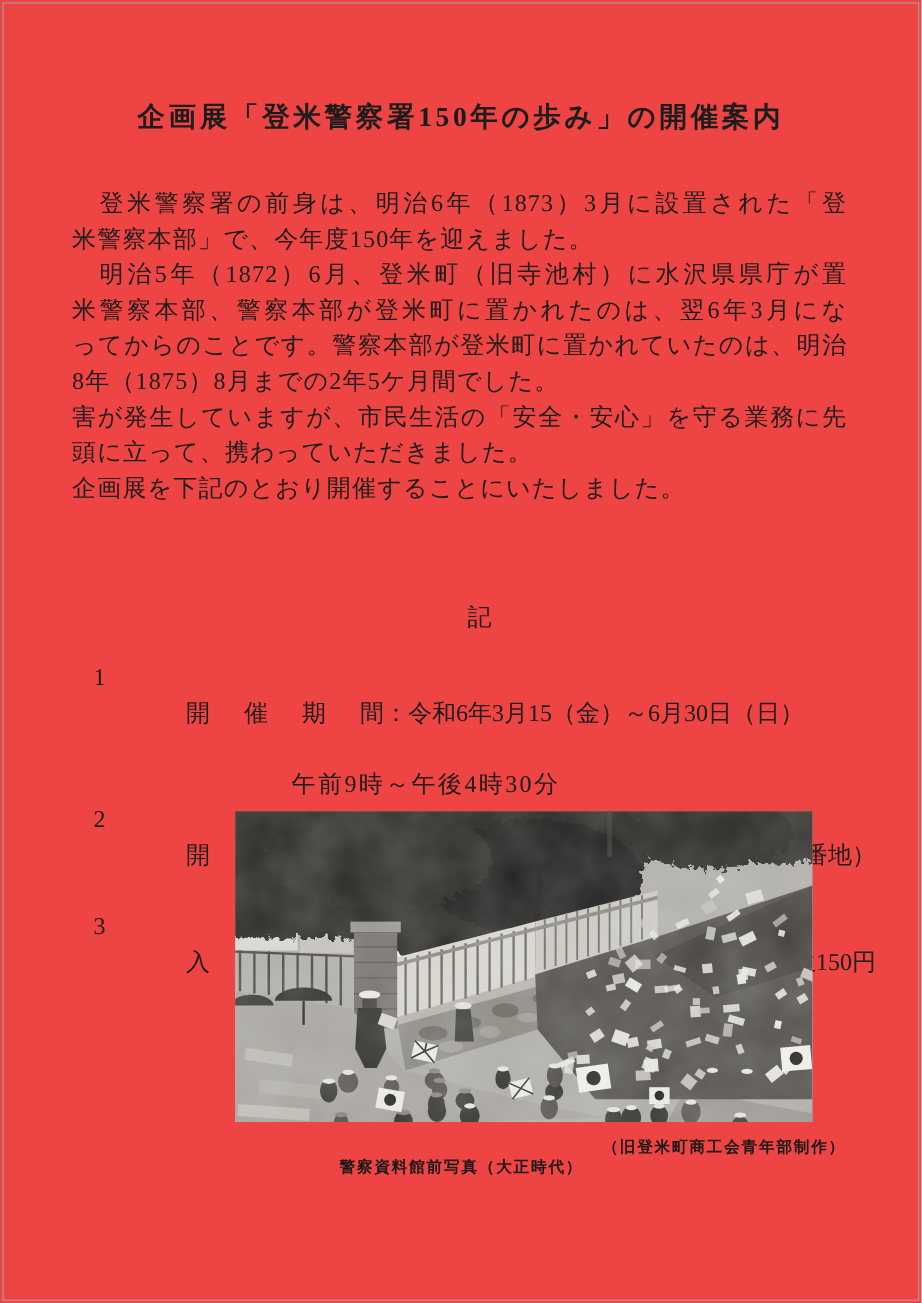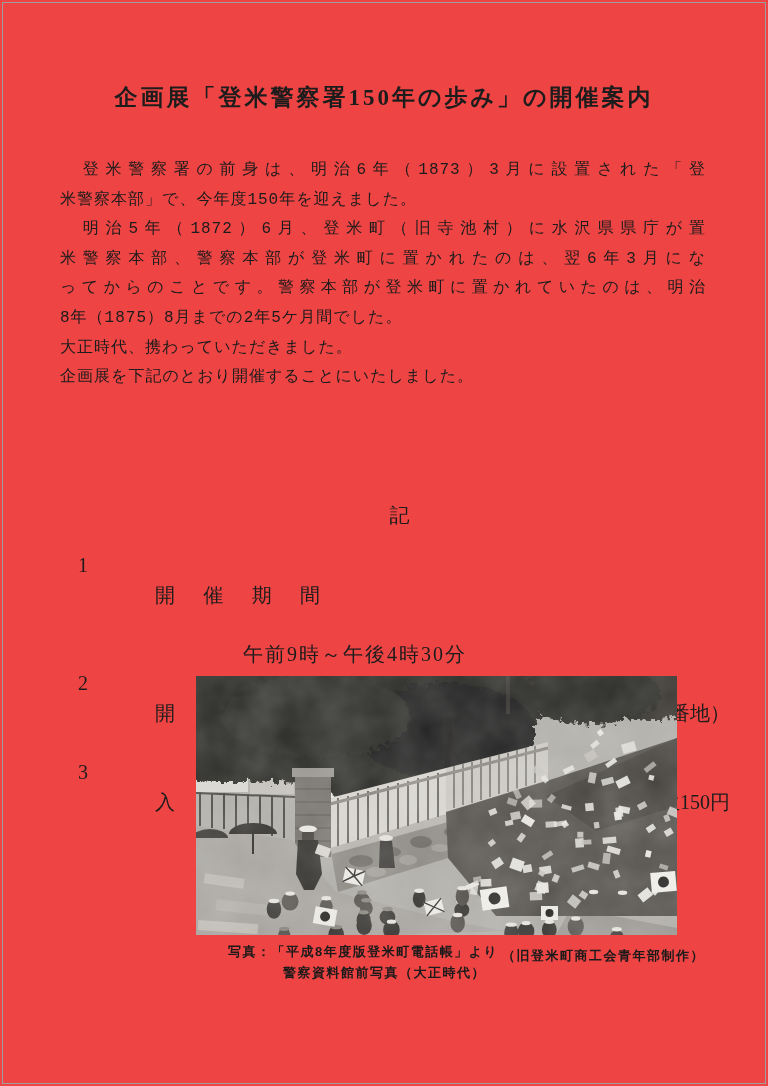--- a/index.html
+++ b/index.html
@@ -17,21 +17,21 @@
     pointer-events:none;
   }
   .doc-title{
     position:absolute;left:0;top:83px;width:768px;
     text-align:center;
     font-size:23px;font-weight:600;letter-spacing:3px;
     line-height:30px;
   }
   .body-block{
     position:absolute;left:60px;top:156px;width:646px;
-    font-size:16px;line-height:29.6px;letter-spacing:1px;font-family:Liberation Mono, monospace;
+    font-size:20px;line-height:29.6px;letter-spacing:1px;
   }
   .body-line{white-space:pre;}
   .body-line.full{
     white-space:normal;
     text-align:justify;
     text-align-last:justify;
   }
   .ki-heading{
     position:absolute;left:0;top:501px;width:768px;
     text-align:center;padding-left:32px;box-sizing:border-box;
@@ -71,29 +71,30 @@
 
   <div class="doc-title">企画展「登米警察署150年の歩み」の開催案内</div>
 
   <div class="body-block">
     <div class="body-line full">　登米警察署の前身は、明治6年（1873）3月に設置された「登</div>
     <div class="body-line">米警察本部」で、今年度150年を迎えました。</div>
     <div class="body-line full">　明治5年（1872）6月、登米町（旧寺池村）に水沢県県庁が置</div>
     <div class="body-line full">米警察本部、警察本部が登米町に置かれたのは、翌6年3月にな</div>
     <div class="body-line full">ってからのことです。警察本部が登米町に置かれていたのは、明治</div>
     <div class="body-line">8年（1875）8月までの2年5ケ月間でした。</div>
-    <div class="body-line">大正時代、携わっていただきました。</div>
+    <div class="body-line full">害が発生していますが、市民生活の「安全・安心」を守る業務に先</div>
+    <div class="body-line">頭に立って、携わっていただきました。</div>
     <div class="body-line">企画展を下記のとおり開催することにいたしました。</div>
   </div>
 
   <div class="ki-heading">記</div>
 
   <div class="items-block">
     <div class="item-row">
-      <span class="item-num">1</span><span class="item-label"><span>開</span><span>催</span><span>期</span><span>間</span></span>
+      <span class="item-num">1</span><span class="item-label"><span>開</span><span>催</span><span>期</span><span>間</span></span><span>：令和6年3月15（金）～6月30日（日）</span>
     </div>
     <div class="item-cont">午前9時～午後4時30分</div>
     <div class="item-row">
       <span class="item-num">2</span><span class="item-label"><span>開</span><span>催</span><span>場</span><span>所</span></span><span>：警察資料館（登米市登米町寺池中町3番地）</span>
     </div>
     <div class="item-row">
       <span class="item-num">3</span><span class="item-label"><span>入</span><span>館</span><span>料</span></span><span>：大人300円、高校生200円、小・中学生150円</span>
     </div>
   </div>
 
@@ -443,16 +444,15 @@
           <rect x="229" y="224" width="18" height="14" fill="#eceae5"></rect>
           <path d="M238,231 L229,224 M238,231 L247,224 M238,231 L229,238 M238,231 L247,238" stroke="#33312e" stroke-width="1.3"></path>
         </g>
       </g>
 
       <rect x="0" y="0" width="481" height="259" filter="url(#blotch)"></rect>
       <rect x="0" y="0" width="481" height="259" fill="#808080" opacity="0" filter="url(#grain)"></rect>
     </svg>
   </div>
 
-  <div class="caption-line cap-1">写真：「平成8年度版登米町電話帳」より</div>
   <div class="caption-line cap-2">警察資料館前写真（大正時代）</div>
   <div class="caption-line cap-3">（旧登米町商工会青年部制作）</div>
 </div>
 
 </body></html>

